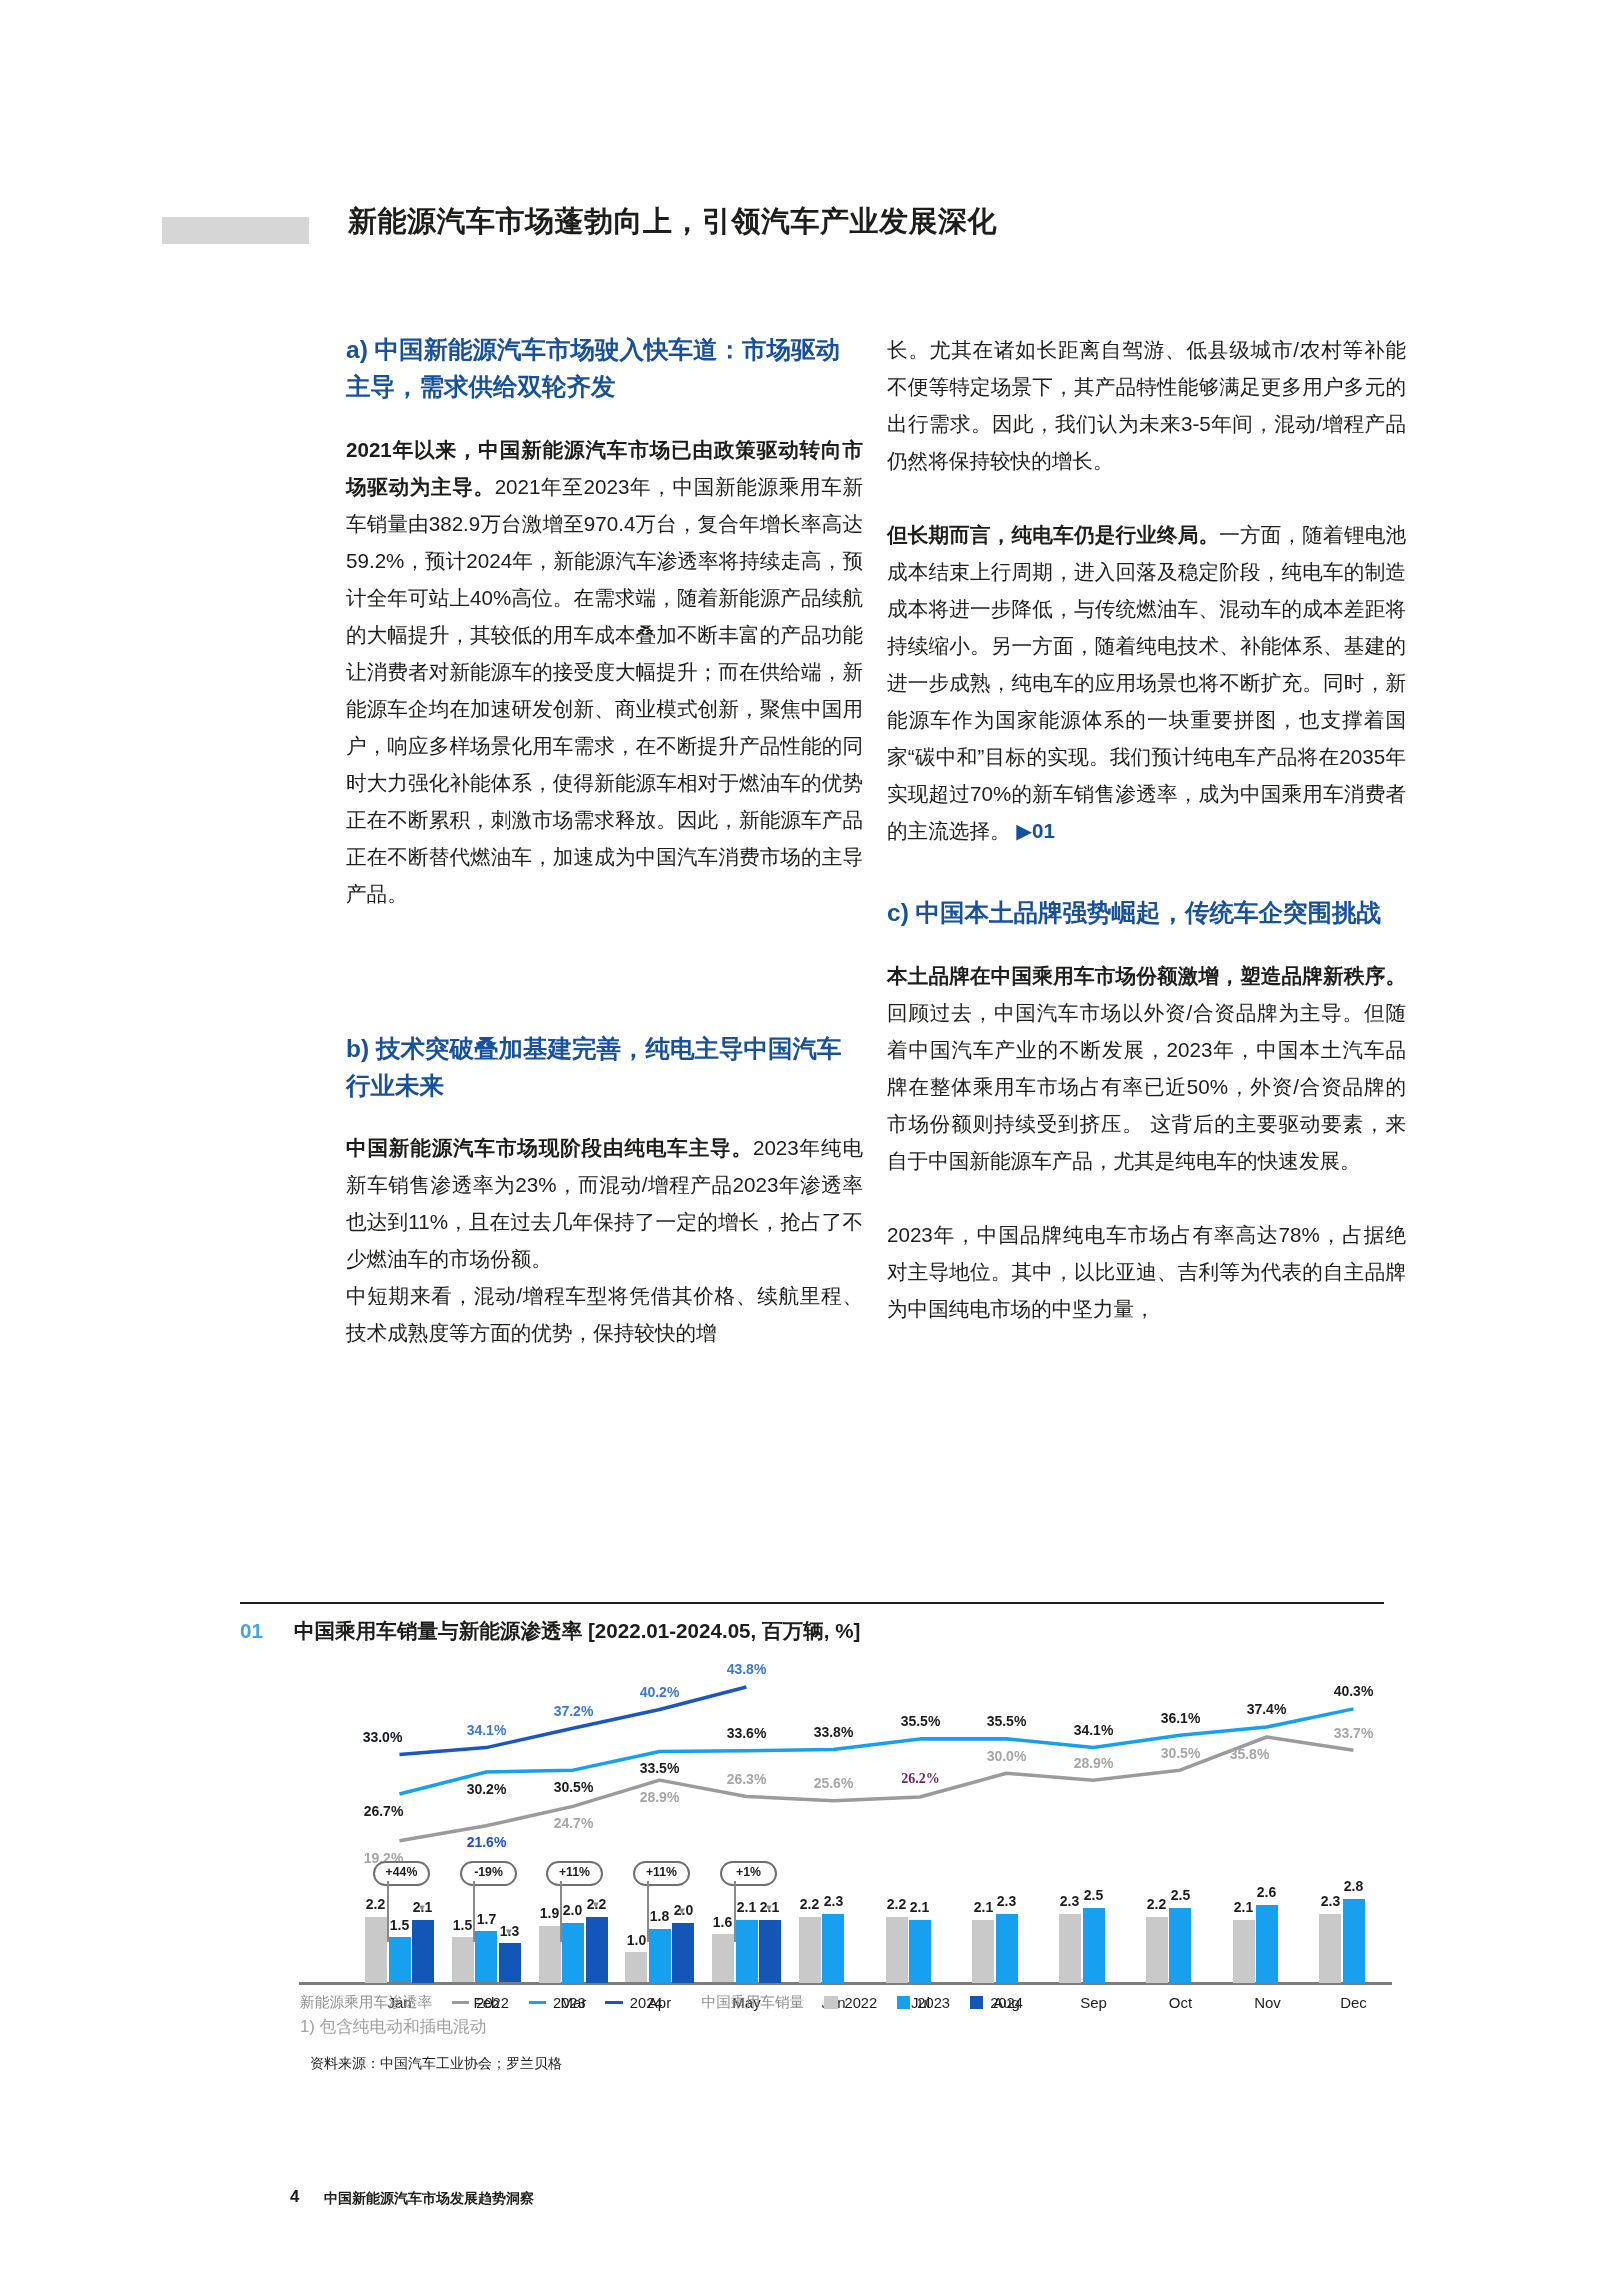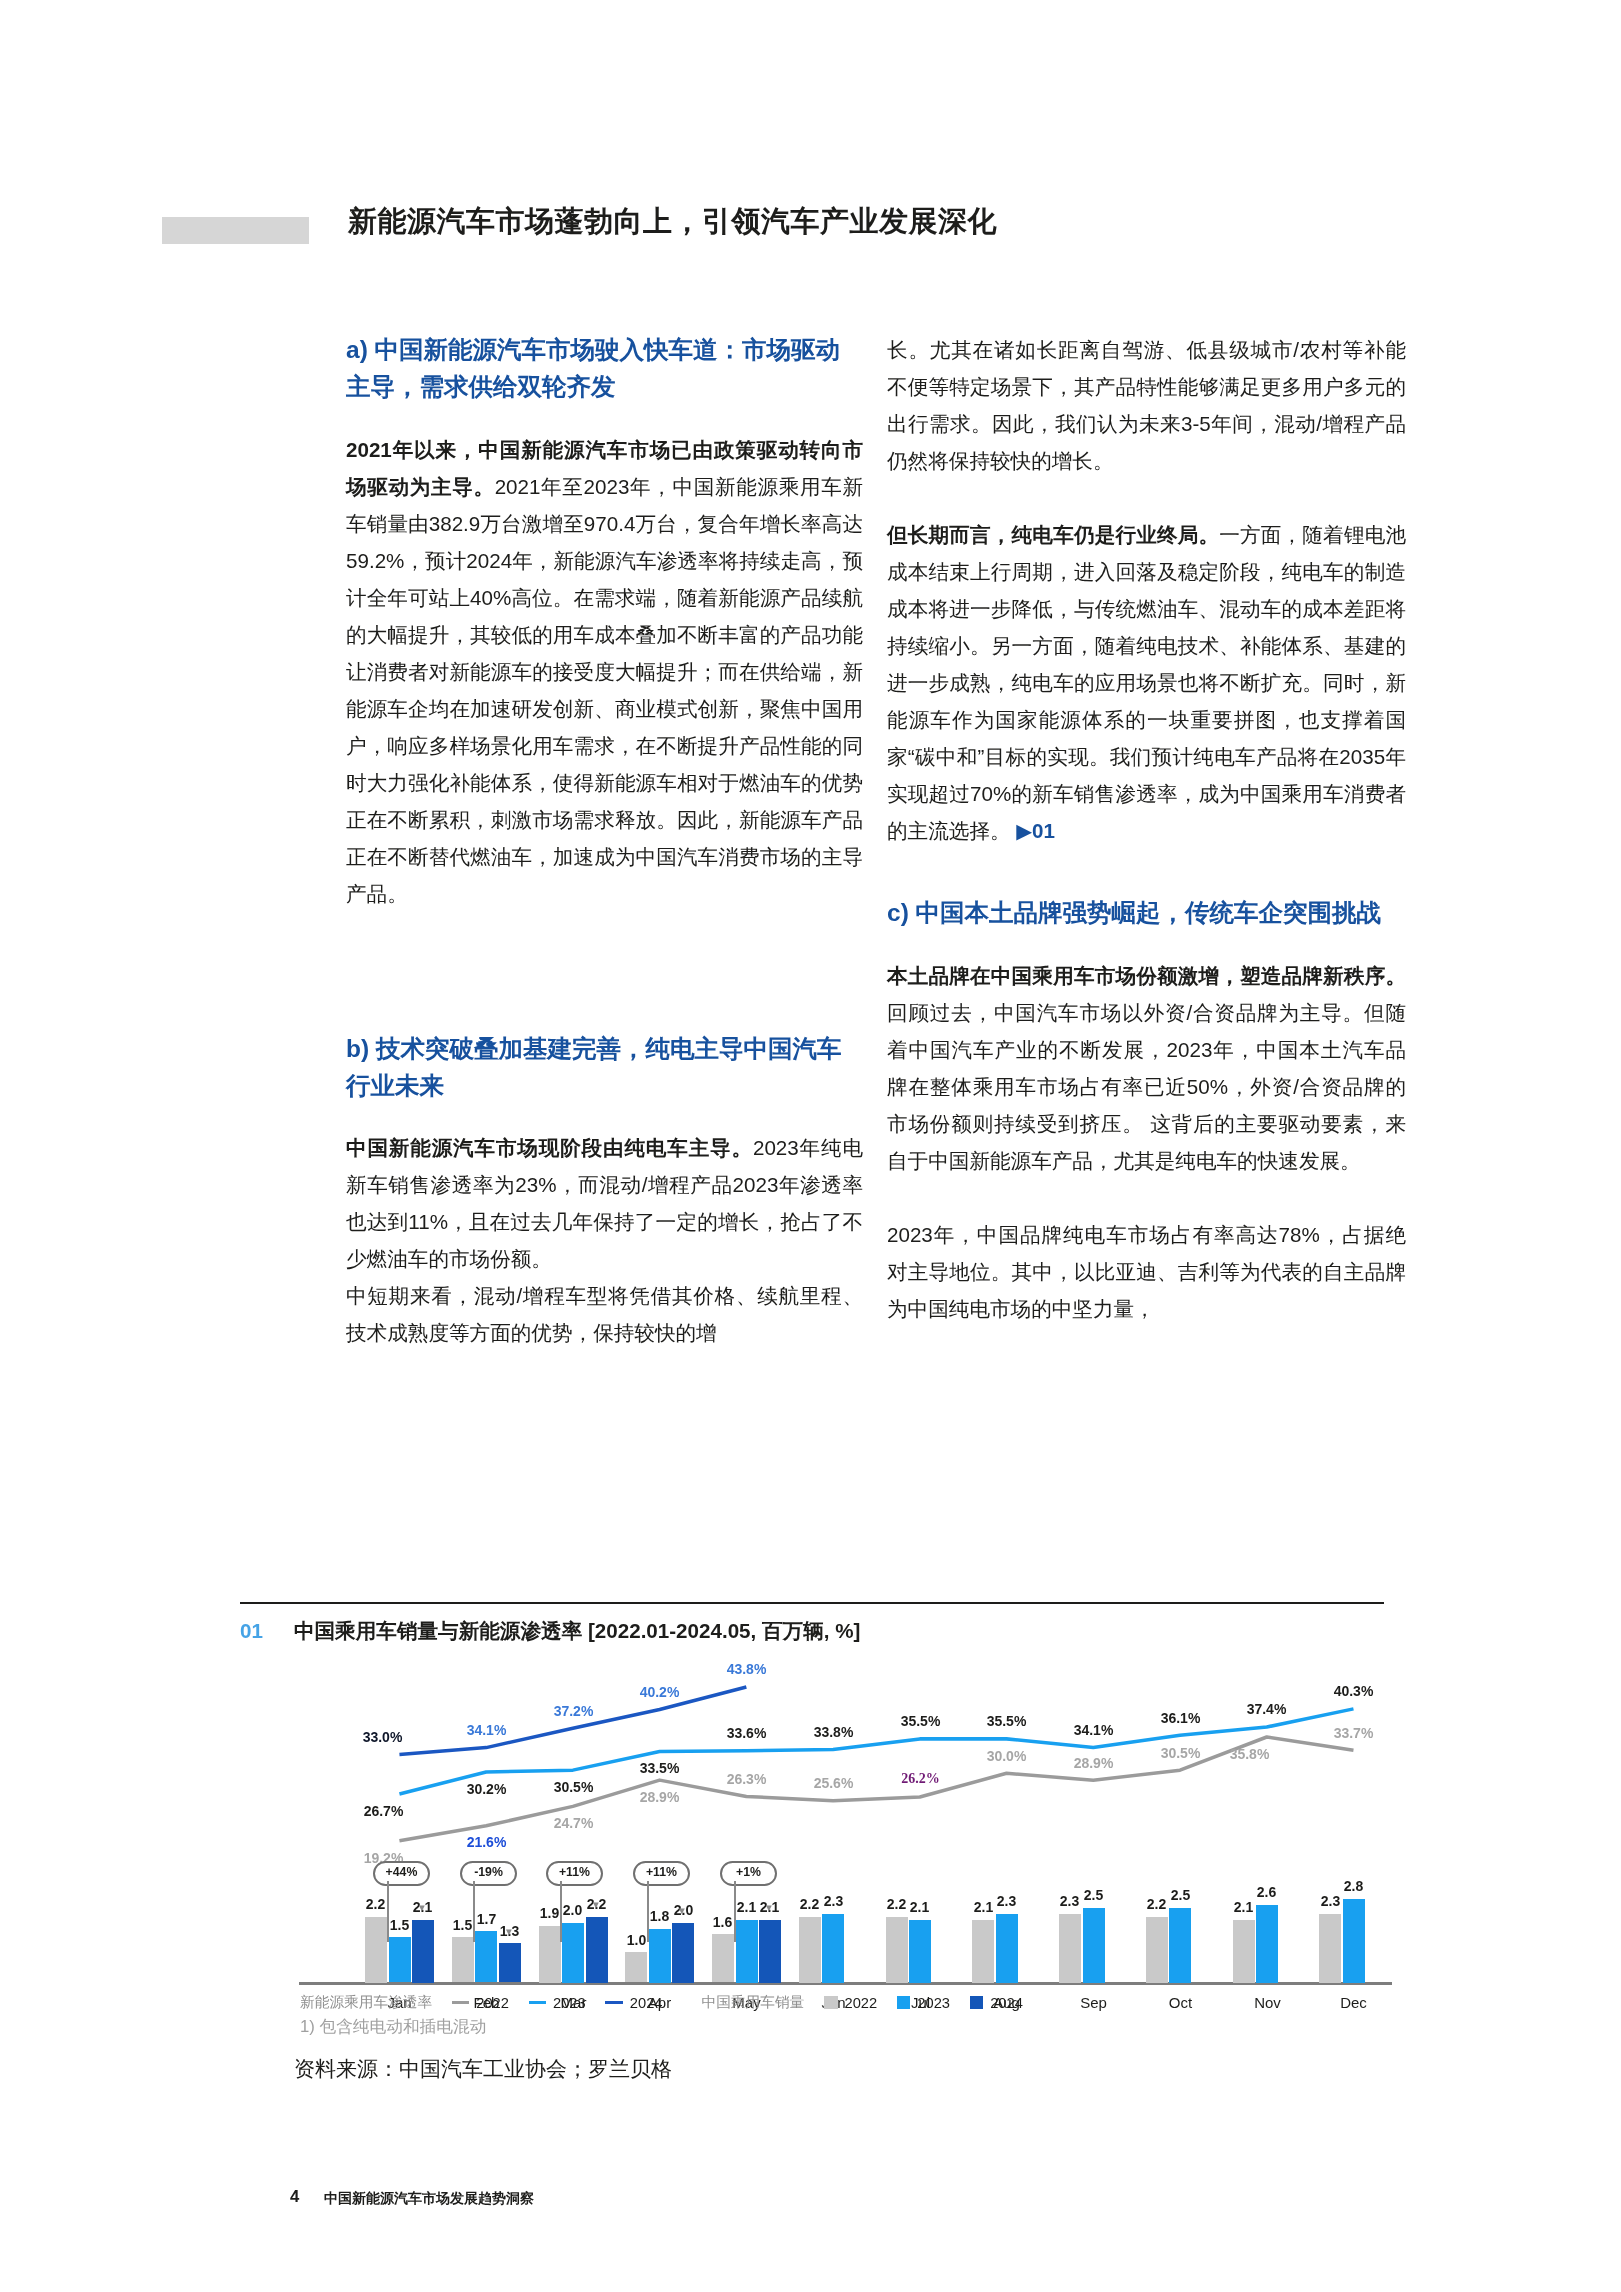--- a/index.html
+++ b/index.html
@@ -44,21 +44,21 @@
   .arrow{position:absolute;font-size:9.8px;color:#8A8A8A;line-height:9.8px;}
 
   .legend{position:absolute;left:300px;top:1993px;display:flex;align-items:center;font-size:14.7px;color:var(--body);white-space:nowrap;}
   .lg-label{color:#8F8F8F;}
   .lg-label.bars{margin-left:39px;}
   .sw-line{display:inline-block;width:17.6px;height:3.4px;margin:0 6.9px 0 19.6px;}
   .sw-sq{display:inline-block;width:13.7px;height:13.7px;margin:0 6.9px 0 19.6px;}
   .lg-year{font-weight:500;}
 
   .footnote{position:absolute;left:300px;top:2015px;font-size:16.7px;color:var(--muted);}
-  .source{position:absolute;left:294px;top:2055px;font-size:21px;color:var(--body);}
+  .source{position:absolute;left:310px;top:2055px;font-size:14px;color:var(--body);}
 
   .footer-num{position:absolute;left:290px;top:2187px;font-size:16.7px;font-weight:700;color:var(--body);}
   .footer-title{position:absolute;left:324px;top:2190px;font-size:14px;font-weight:600;color:var(--body);}
 </style>
 </head>
 <body>
 
 <div class="page">
 
   <div class="deco-bar"></div>

